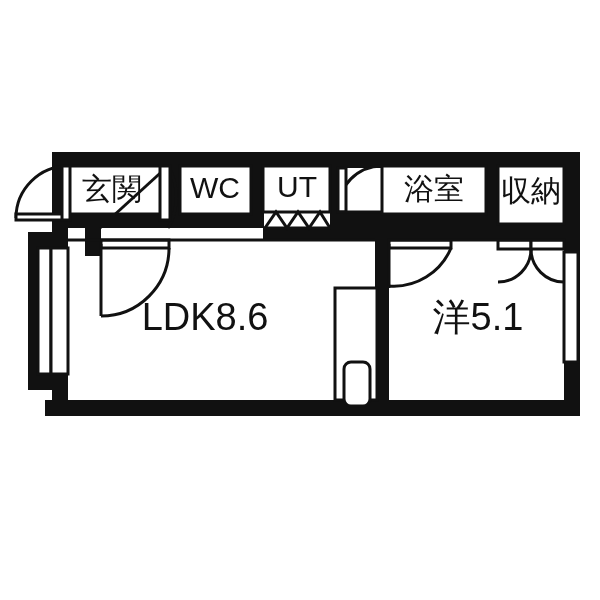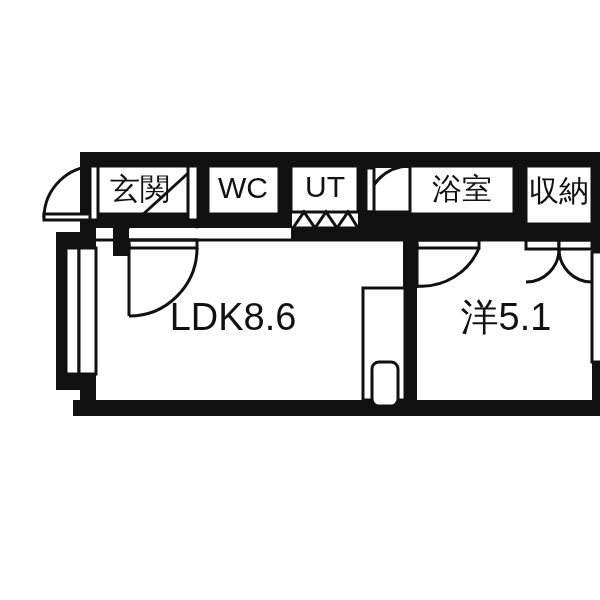--- a/index.html
+++ b/index.html
@@ -11,21 +11,20 @@
     width: 600px;
     height: 600px;
     font-family: "Liberation Sans", "DejaVu Sans", sans-serif;
     overflow: hidden;
   }
   #floorplan-root {
     position: relative;
     width: 503px;
     height: 600px;
     background: #ffffff;
-    margin-left: 28px;
   }
   #plan-svg {
     display: block;
     width: 600px;
     height: 600px;
   }
   .room-label {
     font-family: "Liberation Sans", "DejaVu Sans", sans-serif;
     fill: #111111;
     text-anchor: middle;

